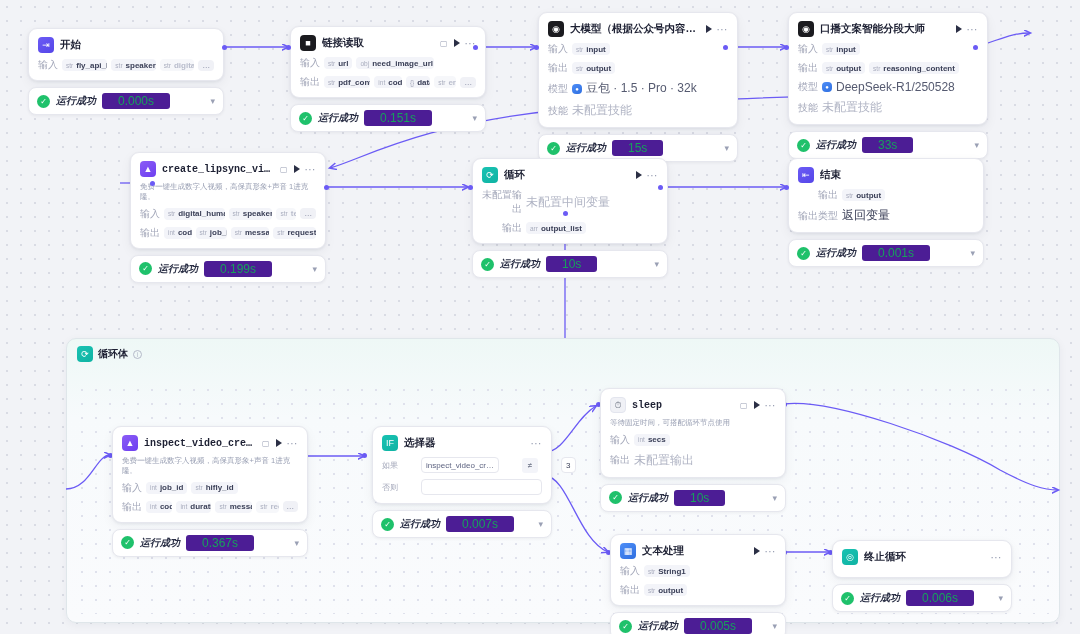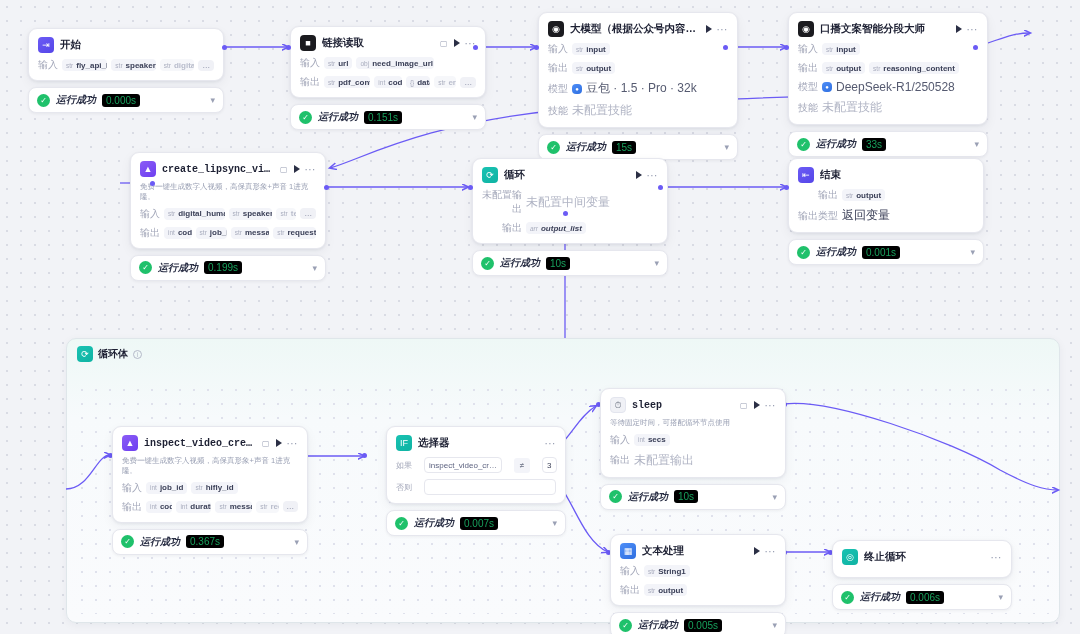--- a/index.html
+++ b/index.html
@@ -71,21 +71,21 @@
     margin-top:6px;
     background:#fff; border:1px solid #e6e7ee; border-radius:8px;
     box-shadow:0 1px 3px rgba(26,31,58,.06);
     display:flex; align-items:center; padding:5px 8px; gap:6px;
   }
   .tick {
     width:13px;height:13px;border-radius:50%;background:#1fc16b;color:#fff;
     font-size:8px;display:flex;align-items:center;justify-content:center;flex:none;
   }
   .stxt { font-size:10px; font-weight:bold; color:#2a2f45;font-style:italic; }
-  .time { font-size:10px; color:#17a05c; background:#000000; border-radius:3px; padding:1px 4px; }
+  .time { font-size:12px; color:#17a05c; background:#4c1d95; border-radius:3px; padding:1px 16px; }
   .caret { margin-left:auto; color:#9aa0b4; font-size:9px; }
 
   
   #loopbody {
     position:absolute; left:66px; top:338px; width:994px; height:285px;
     background:linear-gradient(180deg,#eef8f6 0%,#f7fafc 28%,#fafbfd 100%);
     border:1px solid #dfe6ea; border-radius:10px;
     box-shadow:0 2px 8px rgba(26,31,58,.05);
     overflow:hidden;
   }
@@ -100,21 +100,21 @@
   .lb-tip .right { position:absolute; right:8px; display:flex; align-items:center; gap:8px; }
   .lb-tip .right span { font-size:8px; color:#8d92a8; }
   .lb-grid {
     position:absolute; left:8px; right:8px; top:44px; bottom:8px;
     background-image:radial-gradient(#dfe1ec 1px, transparent 1px);
     background-size:14px 14px;
   }
   .node.inner { z-index:4; }
 
   
-  .sel-row { display:flex; align-items:center; gap:12px; margin-top:6px; }
+  .sel-row { display:flex; align-items:center; gap:23px; margin-top:6px; }
   .sel-lab { font-size:8px; color:#a4a8ba; width:16px; flex:none; }
   .sel-field {
     flex:1 1 auto; height:16px; background:#fff; border:1px solid #e6e7ee;
     border-radius:4px; display:flex; align-items:center; padding:0 4px; gap:4px;
   }
   .sel-var { font-size:8px; color:#5d6380; max-width:74px; overflow:hidden; white-space:nowrap; }
   .sel-op { width:16px;height:15px;background:#f3f4f9;border-radius:3px;font-size:8px;color:#6b7185;display:flex;align-items:center;justify-content:center;flex:none; }
   .sel-val { font-size:8px; color:#3a3f57; }
   .sel-box { flex:1 1 auto; height:16px; background:#fff;border:1px solid #e6e7ee;border-radius:4px; }
 
@@ -394,21 +394,21 @@
           <span class="tri"></span>
           <span class="dots">⋯</span>
         </span>
       </div>
       <div class="row">
         <span class="rlabel" style="width:40px;">未配置输出</span>
         <span class="kv" style="color:#b0b4c4;">未配置中间变量</span>
       </div>
       <div class="row">
         <span class="rlabel" style="width:40px;">输出</span>
-        <span class="pill" style="max-width:90px;font-style:italic;">
+        <span class="pill" style="max-width:90px;">
             <span class="ty">arr</span>
             <span>output_list</span>
           </span>
       </div>
     </div>
     <div class="status">
       <span class="tick">✓</span>
       <span class="stxt">运行成功</span>
       <span class="time">10s</span>
       <span class="caret">▾</span>
@@ -486,21 +486,21 @@
       </div>
     </div>
     <div class="status">
       <span class="tick">✓</span>
       <span class="stxt">运行成功</span>
       <span class="time">0.367s</span>
       <span class="caret">▾</span>
     </div>
   </div>
 
-  <div class="node inner" style="left:386px; top:426px; width:180px;">
+  <div class="node inner" style="left:372px; top:426px; width:180px;">
     <div class="card">
       <div class="hdr">
         <span class="ico green">IF</span>
         <span class="ttl">选择器</span>
         <span class="hdr-act">
           <span class="dots">⋯</span>
         </span>
       </div>
       <div class="sel-row">
         <span class="sel-lab">如果</span>

